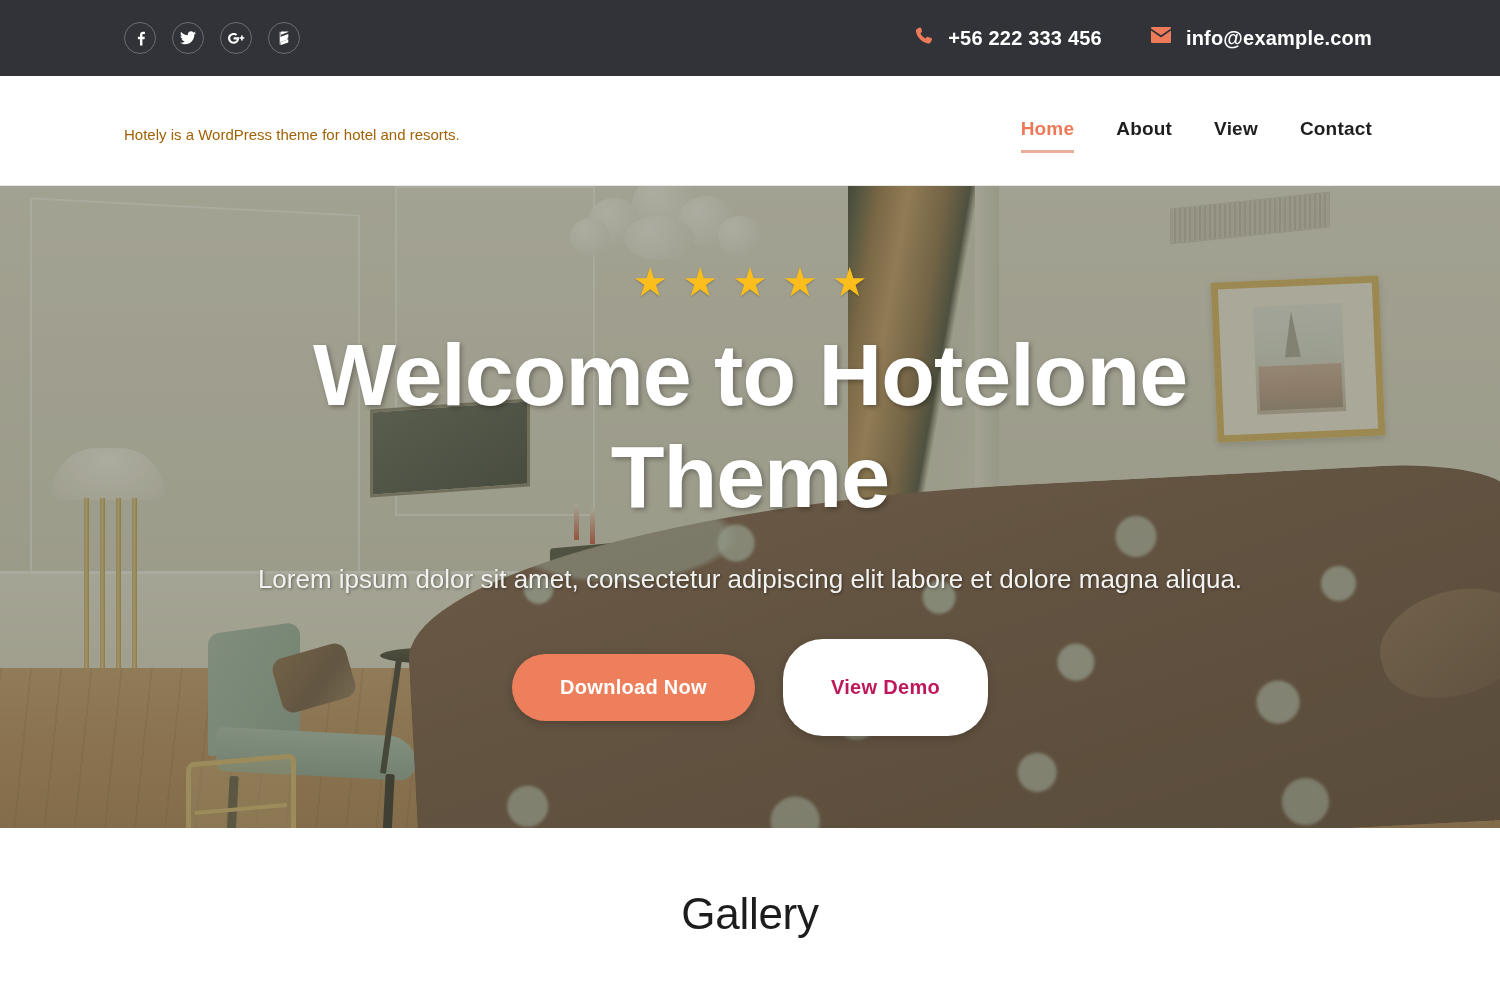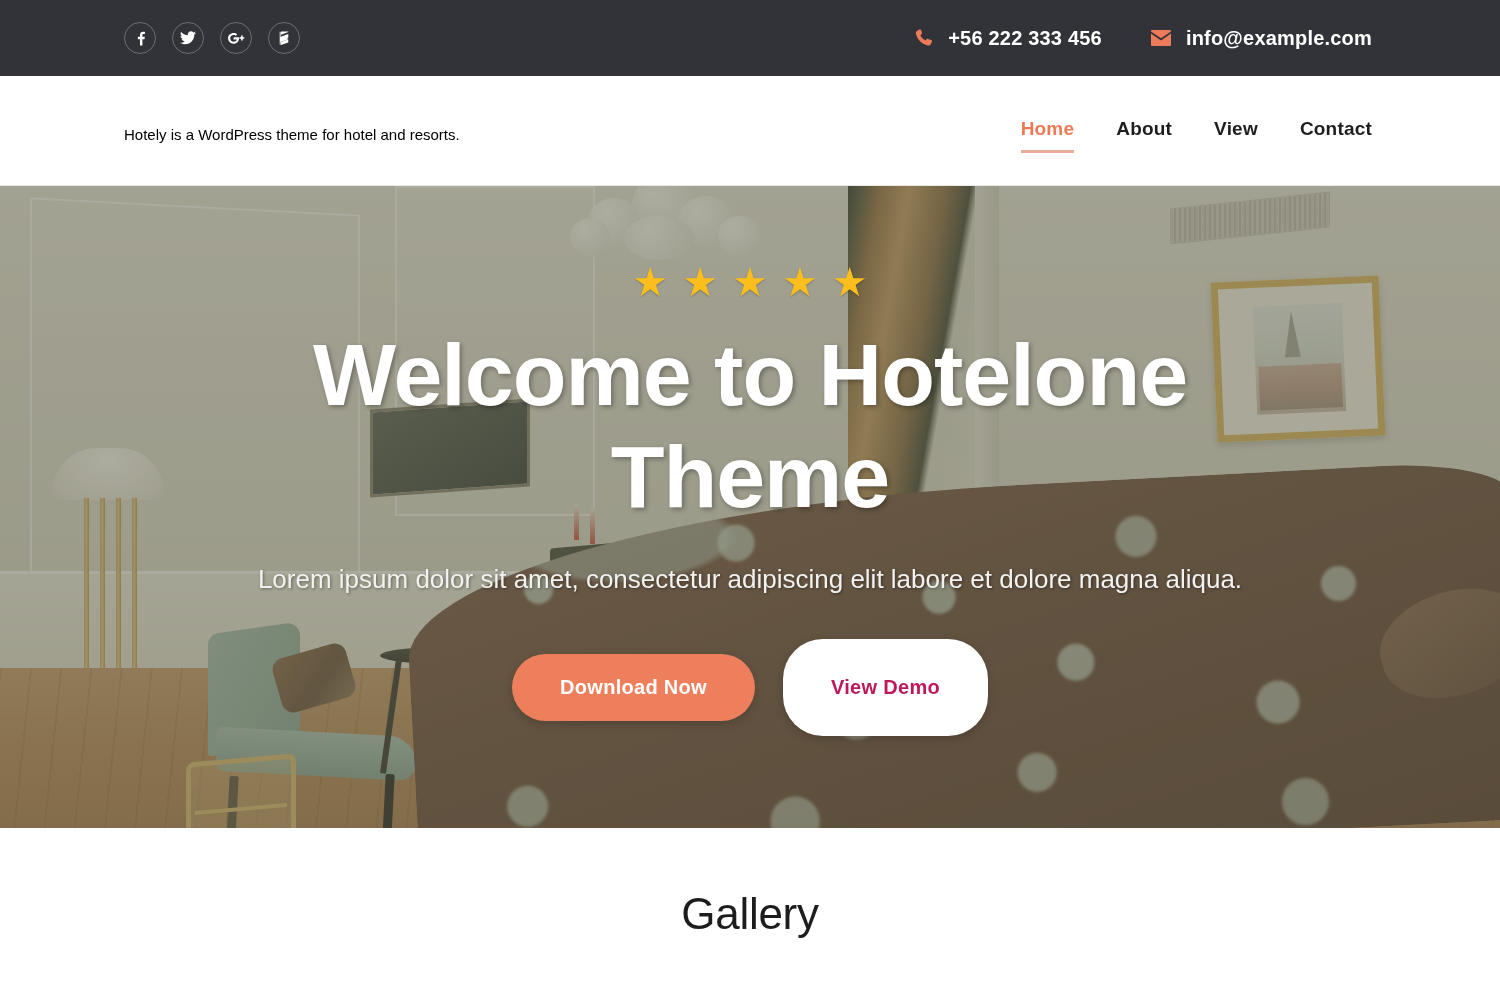--- a/index.html
+++ b/index.html
@@ -22,39 +22,39 @@
     width:32px; height:32px; border-radius:50%;
     border:1.5px solid #6a6c70;
     display:flex; align-items:center; justify-content:center;
     color:#ffffff;
   }
   .social-circle svg { display:block; }
   .topbar-right {
     margin-left:auto; display:flex; align-items:center; gap:48px;
   }
   .contact-item {
-    display:flex; align-items:center; gap:14px;
+    display:flex; align-items:flex-start; gap:14px;
     color:#ffffff; font-size:20px; font-weight:bold;
     letter-spacing:.2px;
   }
   .contact-icon { color:#ed7b5a; display:flex; align-items:center; }
 
   
   .header {
     height:110px; background:#ffffff;
     display:flex; align-items:center;
     padding:0 128px 0 124px;
     border-bottom:1px solid #e8e8e8;
   }
   .brand-title {
     font-size:38px; font-weight:normal; color:#1e1e1e;
     line-height:1.05; letter-spacing:-.3px;
   }
   .brand-tagline {
-    font-size:15px; color:#000000; margin-top:8px;
+    font-size:15px; color:#a16207; margin-top:8px;
   }
   .nav { margin-left:auto; display:flex; align-items:center; gap:42px; }
   .nav-item {
     font-size:19px; font-weight:bold; color:#1e1e1e;
     position:relative; padding-bottom:4px; cursor:pointer;
     letter-spacing:.2px;
   }
   .nav-item.active { color:#ec7a57;margin-left:16px; }
   .nav-item.active::after {
     content:""; position:absolute; left:0; bottom:-9px;

